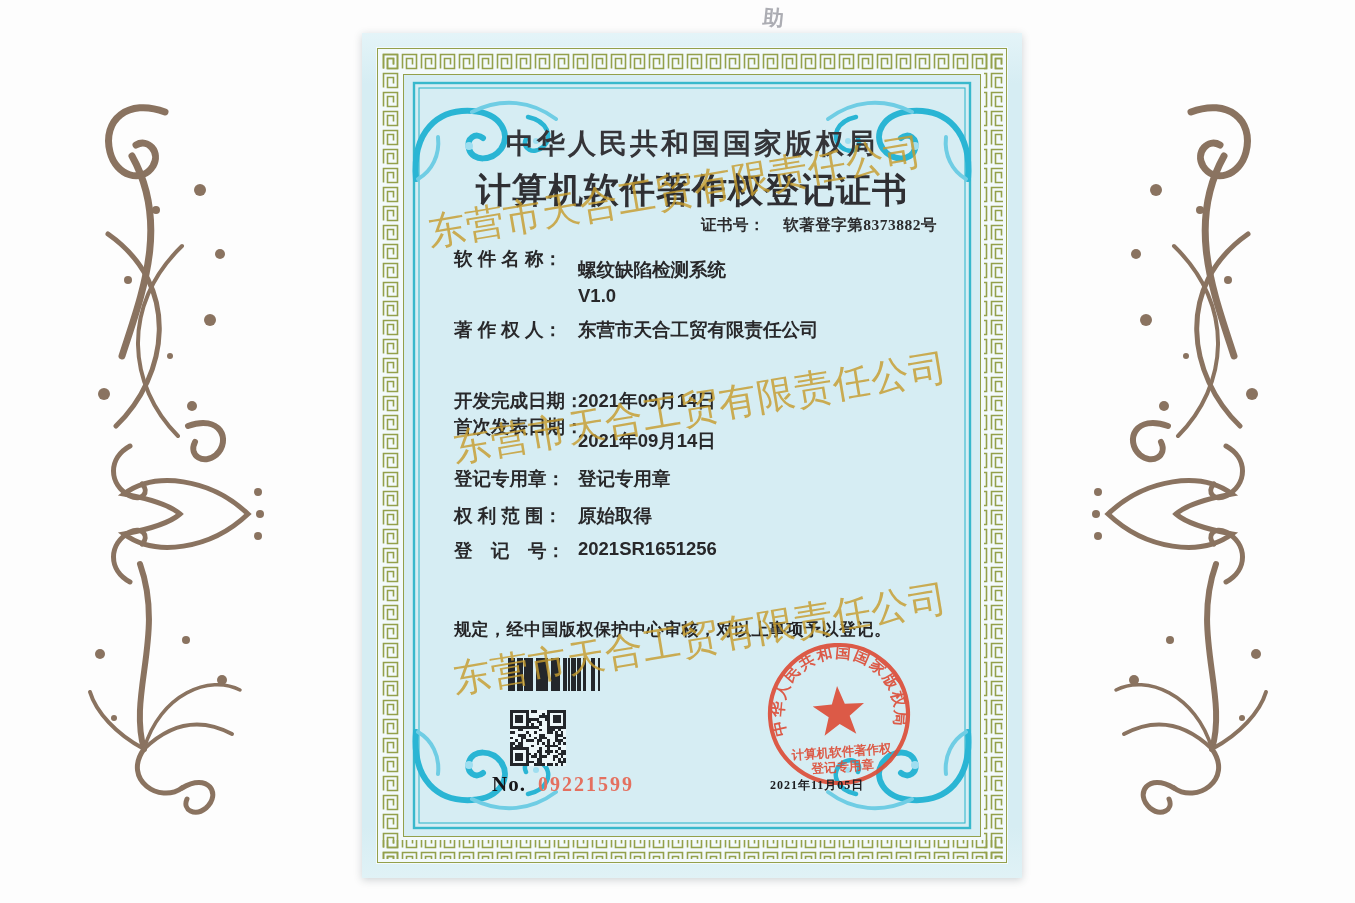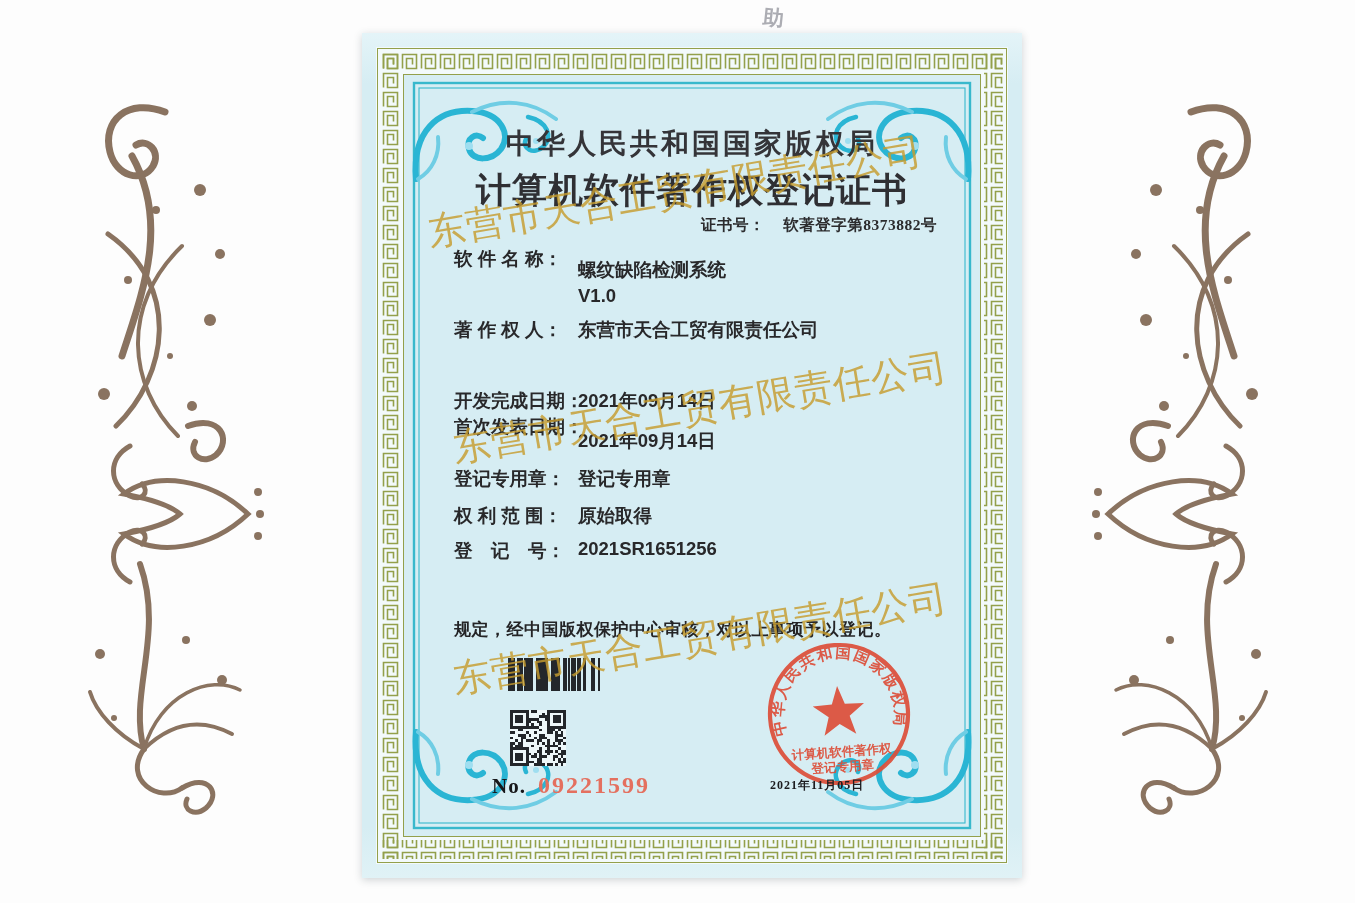--- a/index.html
+++ b/index.html
@@ -44,21 +44,21 @@
     transform:translate(-50%,-50%) rotate(-9.5deg);pointer-events:none;
   }
   .barcode{left:144px;top:625px;width:98px;height:33px;z-index:3;display:flex;align-items:stretch;}
   .barcode .bar{height:100%;}
   .qrcode{left:148px;top:677px;width:56px;height:56px;z-index:3;background:#eef7f9;
     display:grid;grid-template-columns:repeat(21,1fr);grid-template-rows:repeat(21,1fr);}
   .qrcode .m{background:transparent;}
   .qrcode .m.f{background:#23262a;}
   .serial{left:130px;top:739px;z-index:3;font-size:21px;color:#17171a;}
   .serial .no{font-weight:700;letter-spacing:1px;}
-  .serial .num{color:#e4705f;font-size:24px;letter-spacing:2px;margin-left:12px;font-weight:600;}
+  .serial .num{color:#e4705f;font-size:20px;letter-spacing:2px;margin-left:12px;font-weight:600;}
   .seal{left:402px;top:606px;z-index:4;opacity:.93;}
   .issue-date{
     left:408px;top:744px;z-index:6;font-size:12px;font-weight:700;color:#1c1c1f;letter-spacing:1px;
   }
   .stray-mark{
     left:763px;top:4px;z-index:2;font-size:21px;color:rgba(105,108,118,.55);
     transform:rotate(6deg);font-weight:600;
   }
 </style>
 </head>

